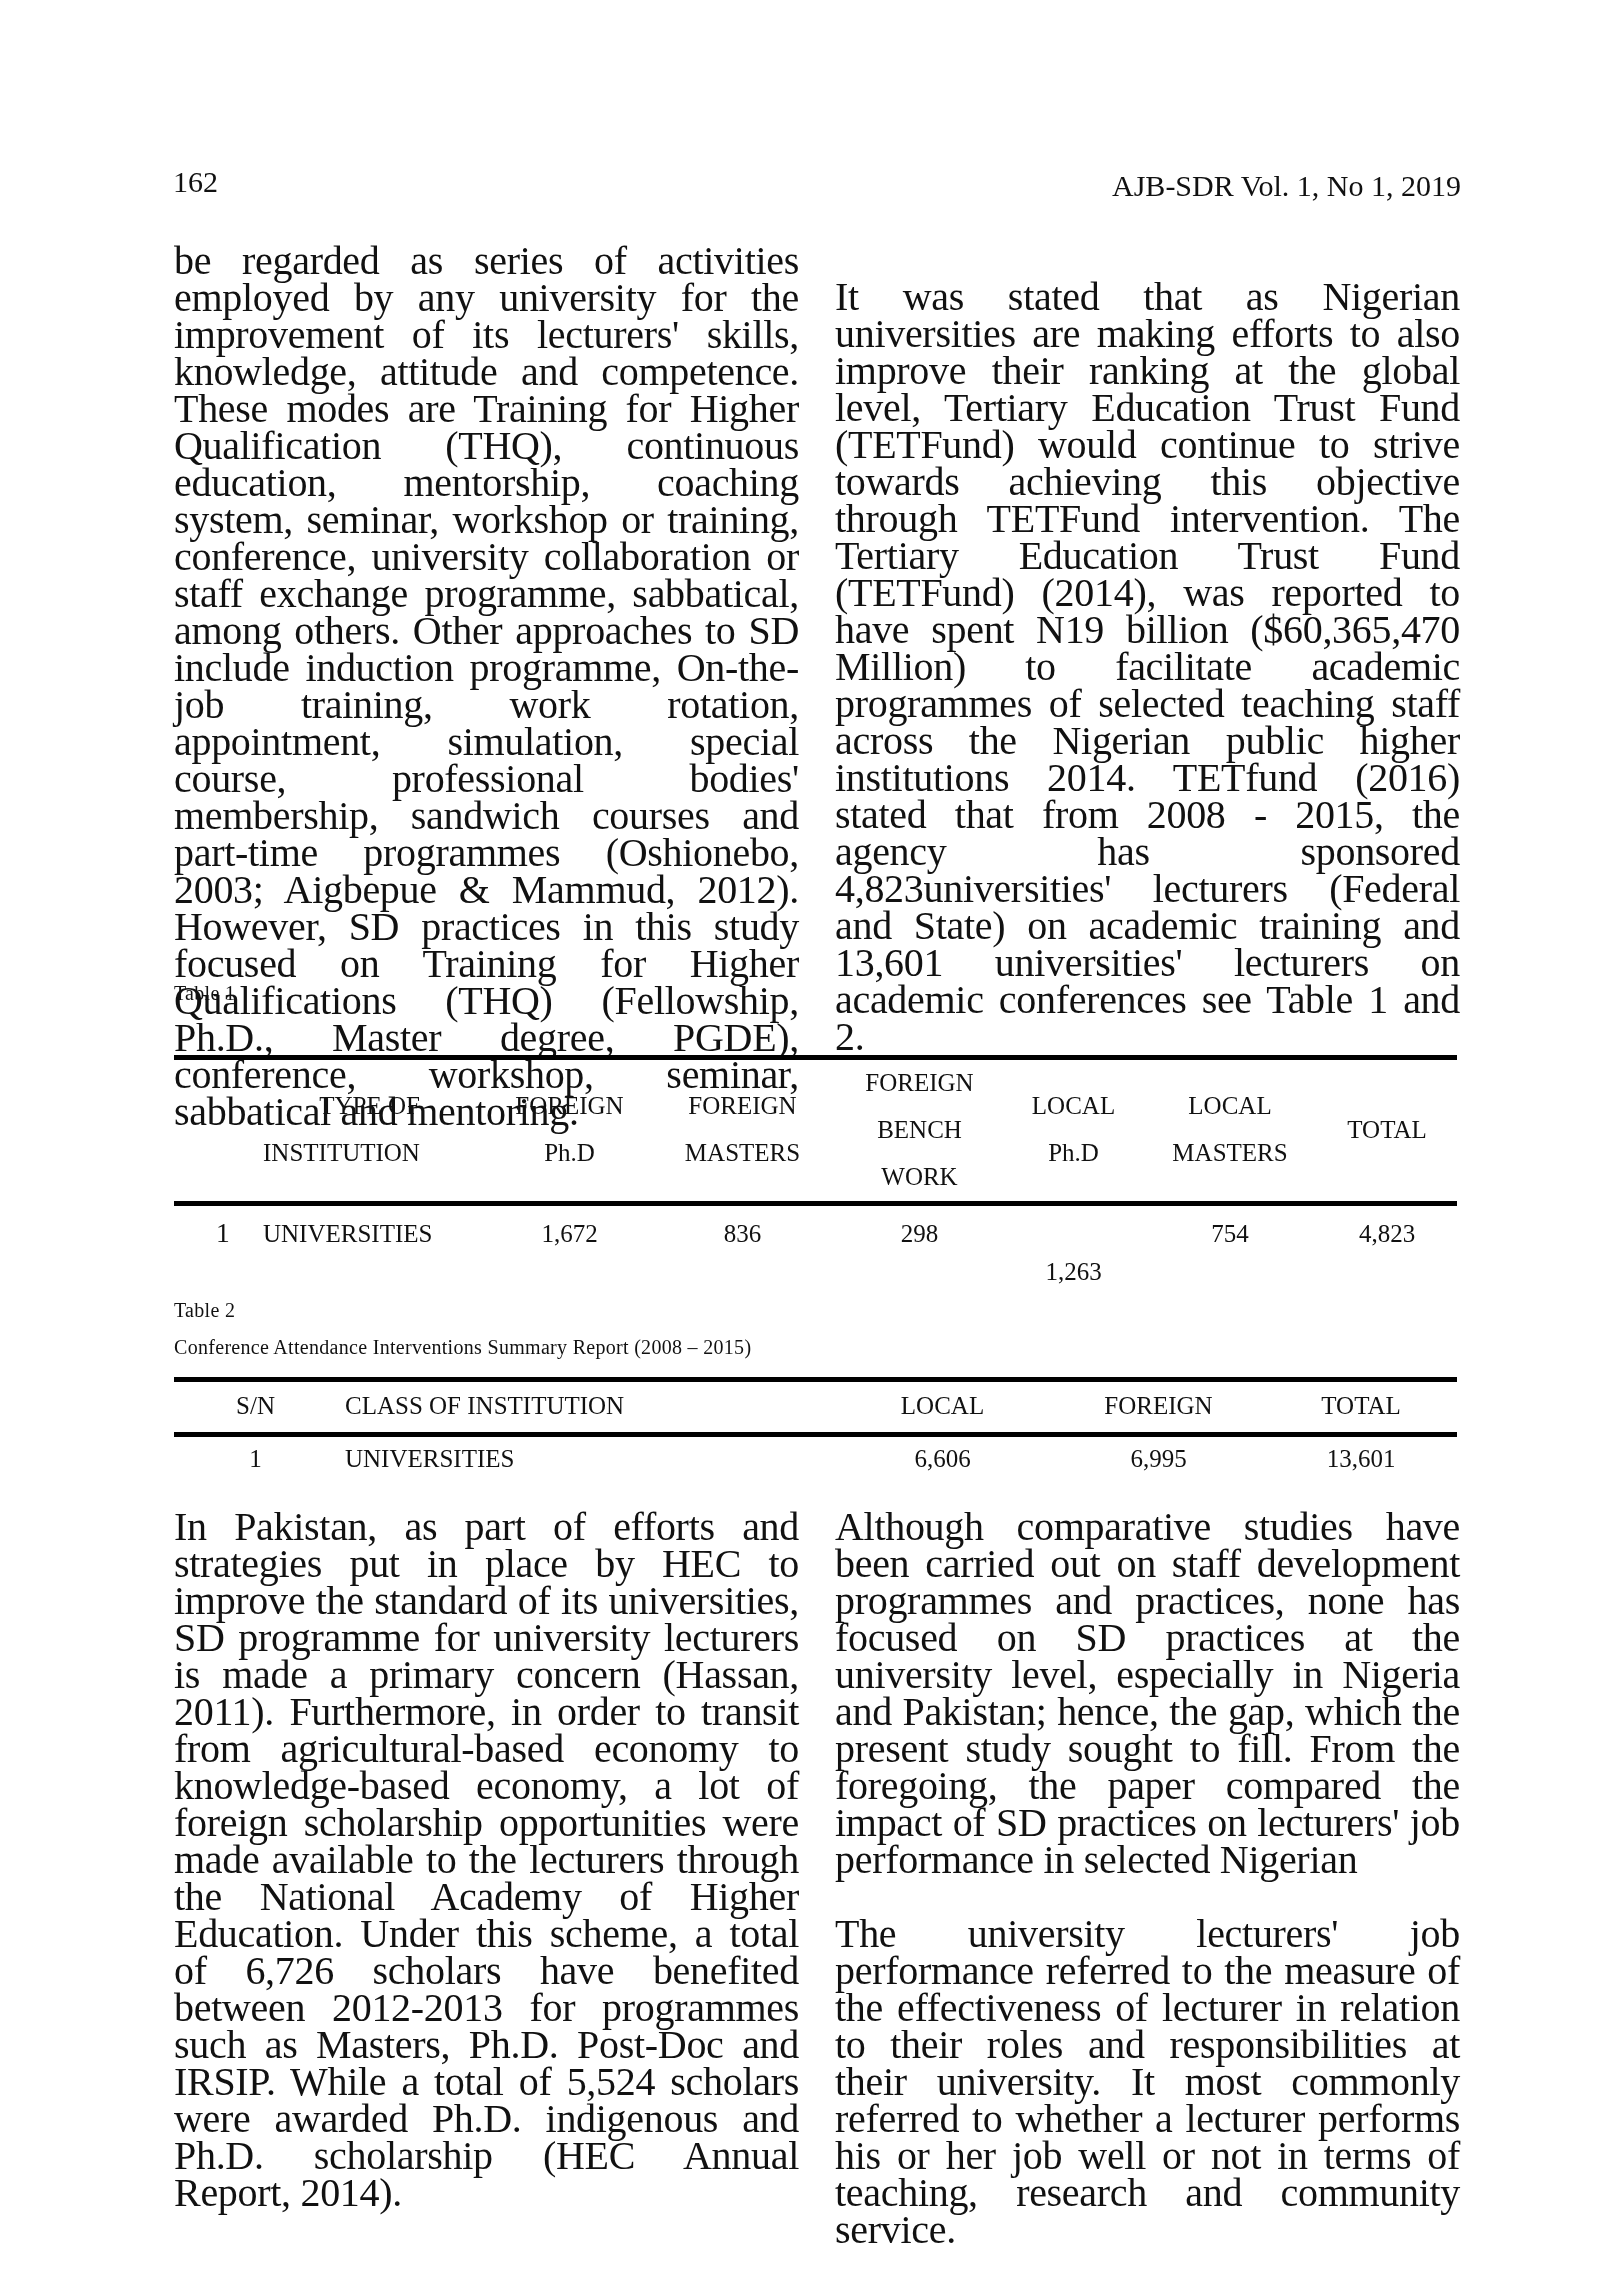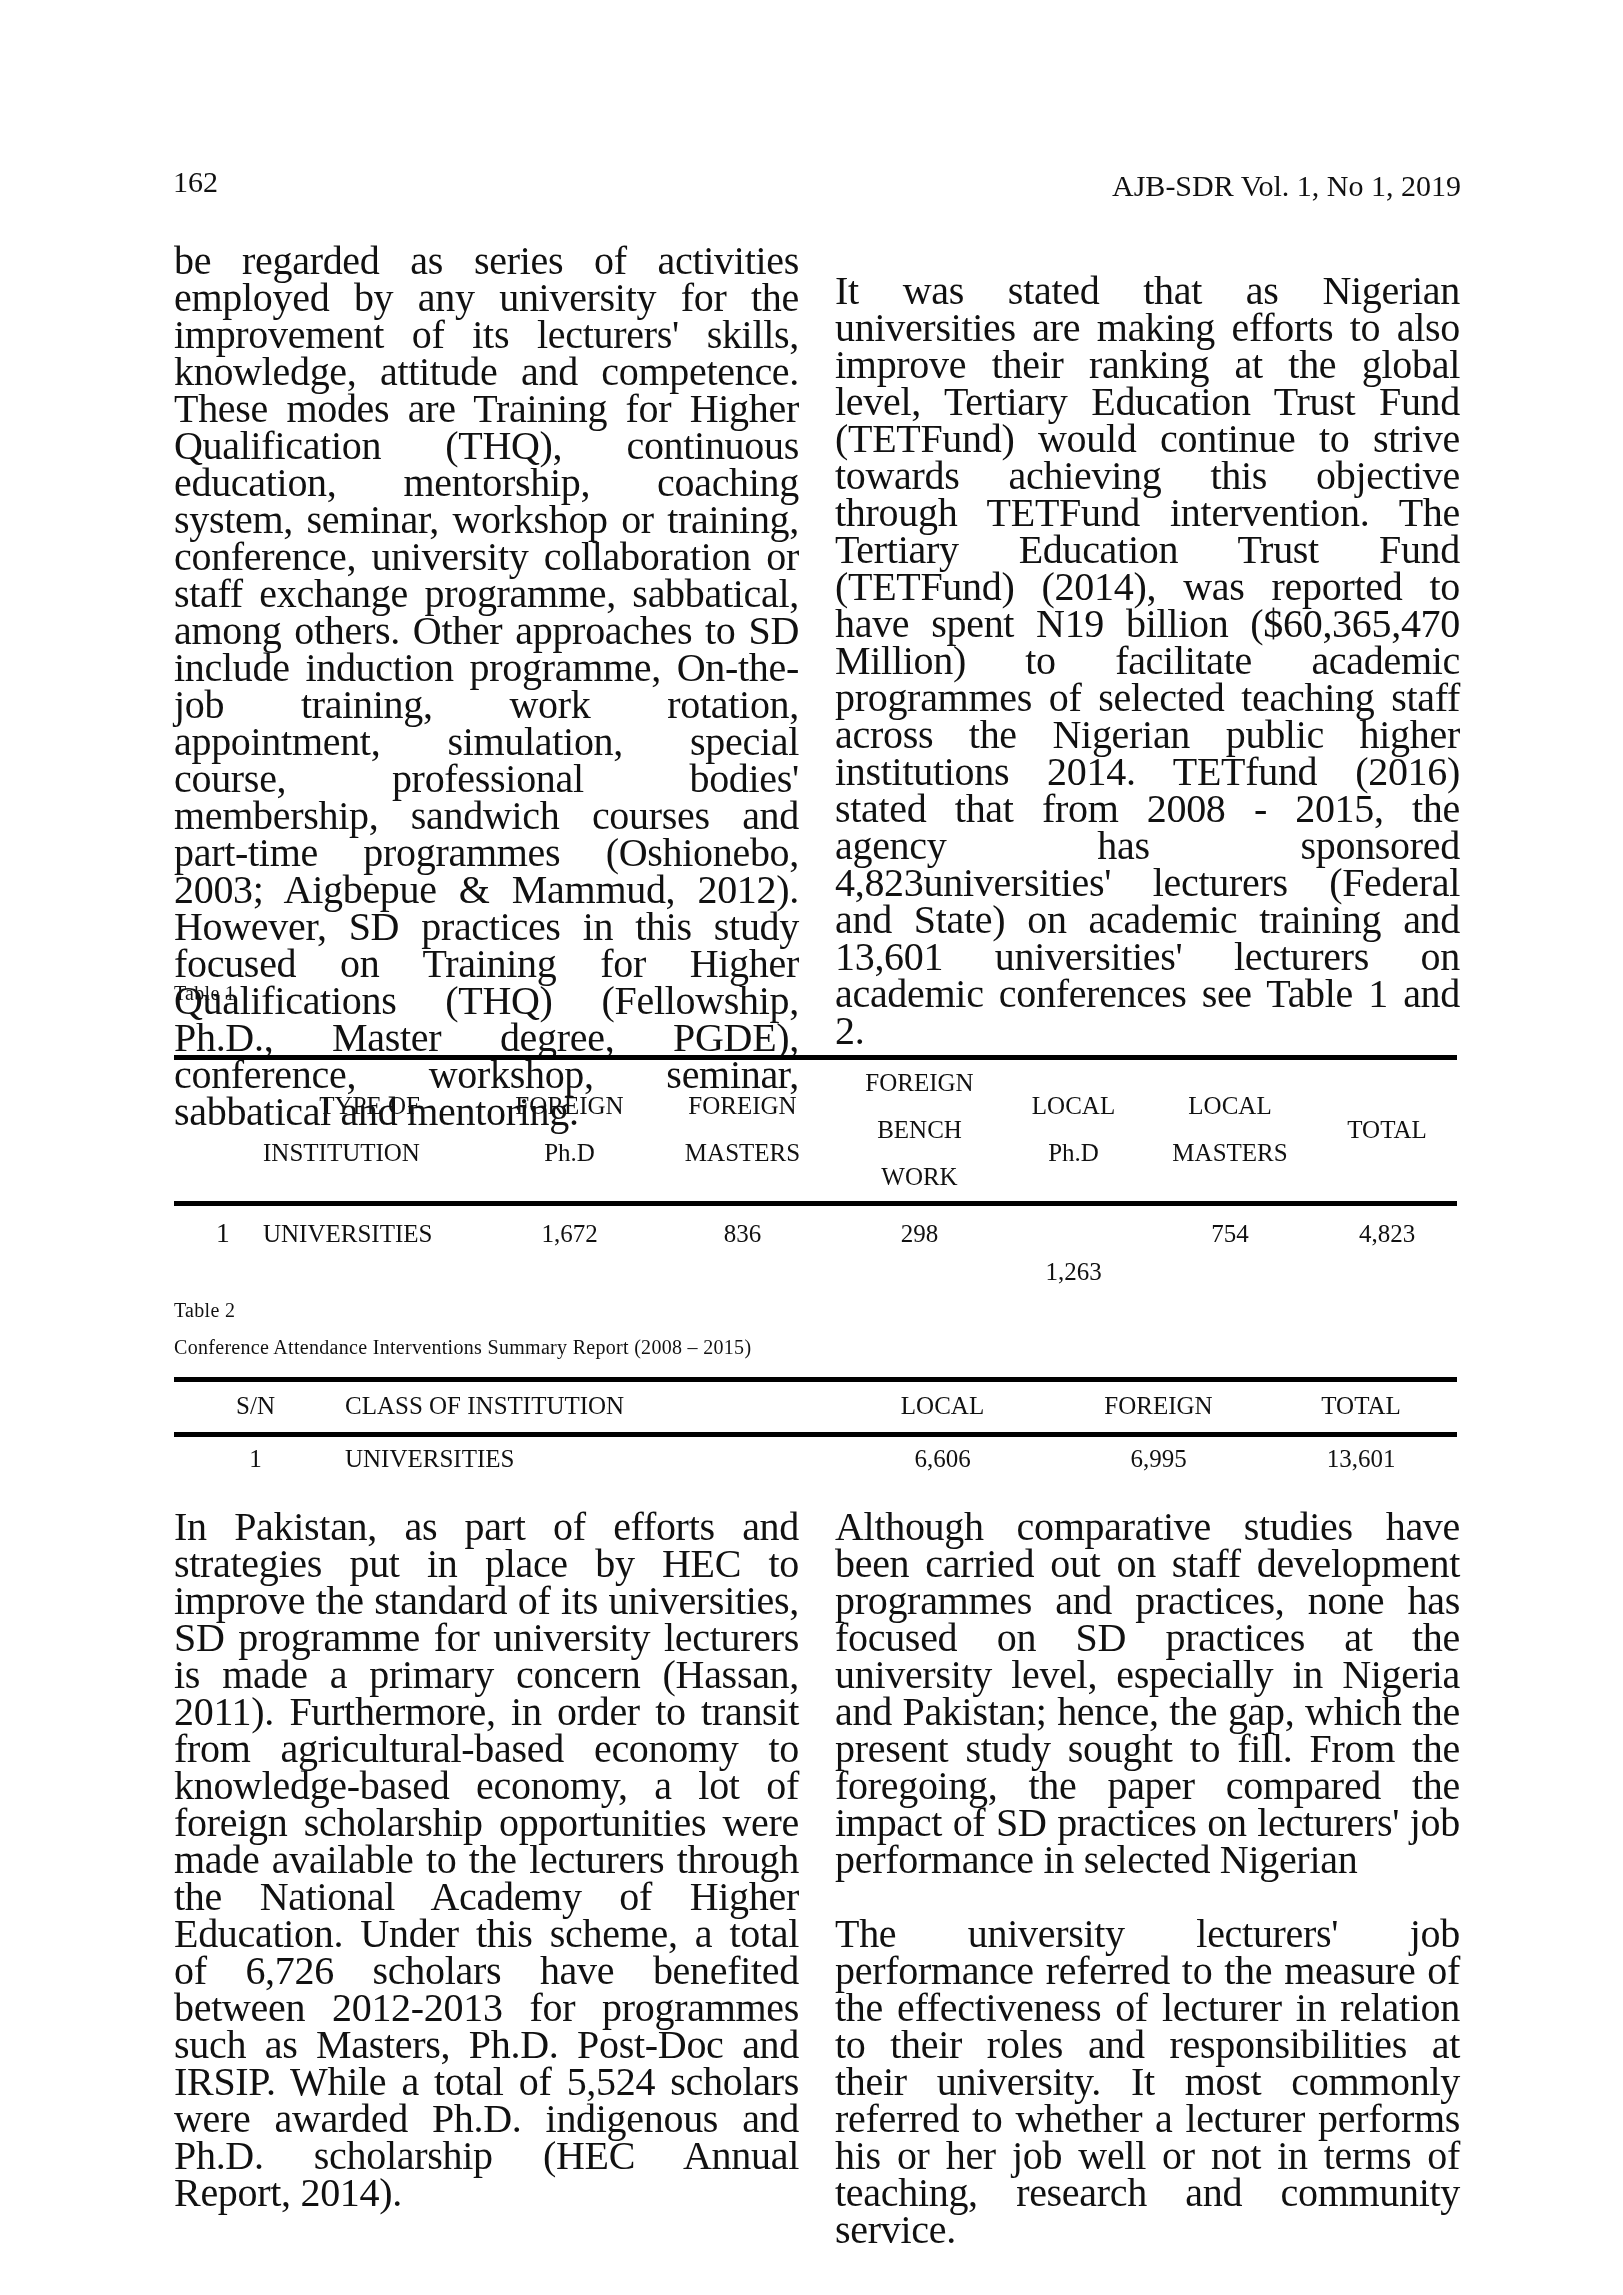--- a/index.html
+++ b/index.html
@@ -4,21 +4,21 @@
 <style>
   html, body { margin: 0; padding: 0; background: #ffffff; }
   body { width: 1623px; height: 2295px; position: relative; overflow: hidden;
          font-family: "Liberation Serif", "DejaVu Serif", serif; color: #111111; }
   .header-num { position: absolute; left: 173px; top: 165px; font-size: 30px; }
   .header-journal { position: absolute; right: 162px; top: 169px; font-size: 30px; }
   .col { position: absolute; width: 625px; font-size: 40px; line-height: 37px;
          text-align: justify; letter-spacing: -0.3px; }
   .col p { margin: 0; }
   .col-left-top { left: 174px; top: 242px; }
-  .col-right-top { left: 835px; top: 272px; }
+  .col-right-top { left: 835px; top: 278px; }
   .col-left-bottom { left: 174px; top: 1508px; }
   .col-right-bottom { left: 835px; top: 1508px; }
   .col-right-bottom p + p { margin-top: 37px; }
   .tbl-caption { position: absolute; left: 174px; font-size: 20px; line-height: 37px; letter-spacing: 0.3px; }
   .t1-caption { top: 975px; }
   .t2-caption { top: 1292px; }
   .rule { position: absolute; left: 174px; width: 1283px; height: 4.6px; background: #000; }
   .cell { position: absolute; font-size: 25px; text-align: center; line-height: 23.6px; }
   .cell.left { text-align: right; }
   .row1 { font-size: 27.5px; }

